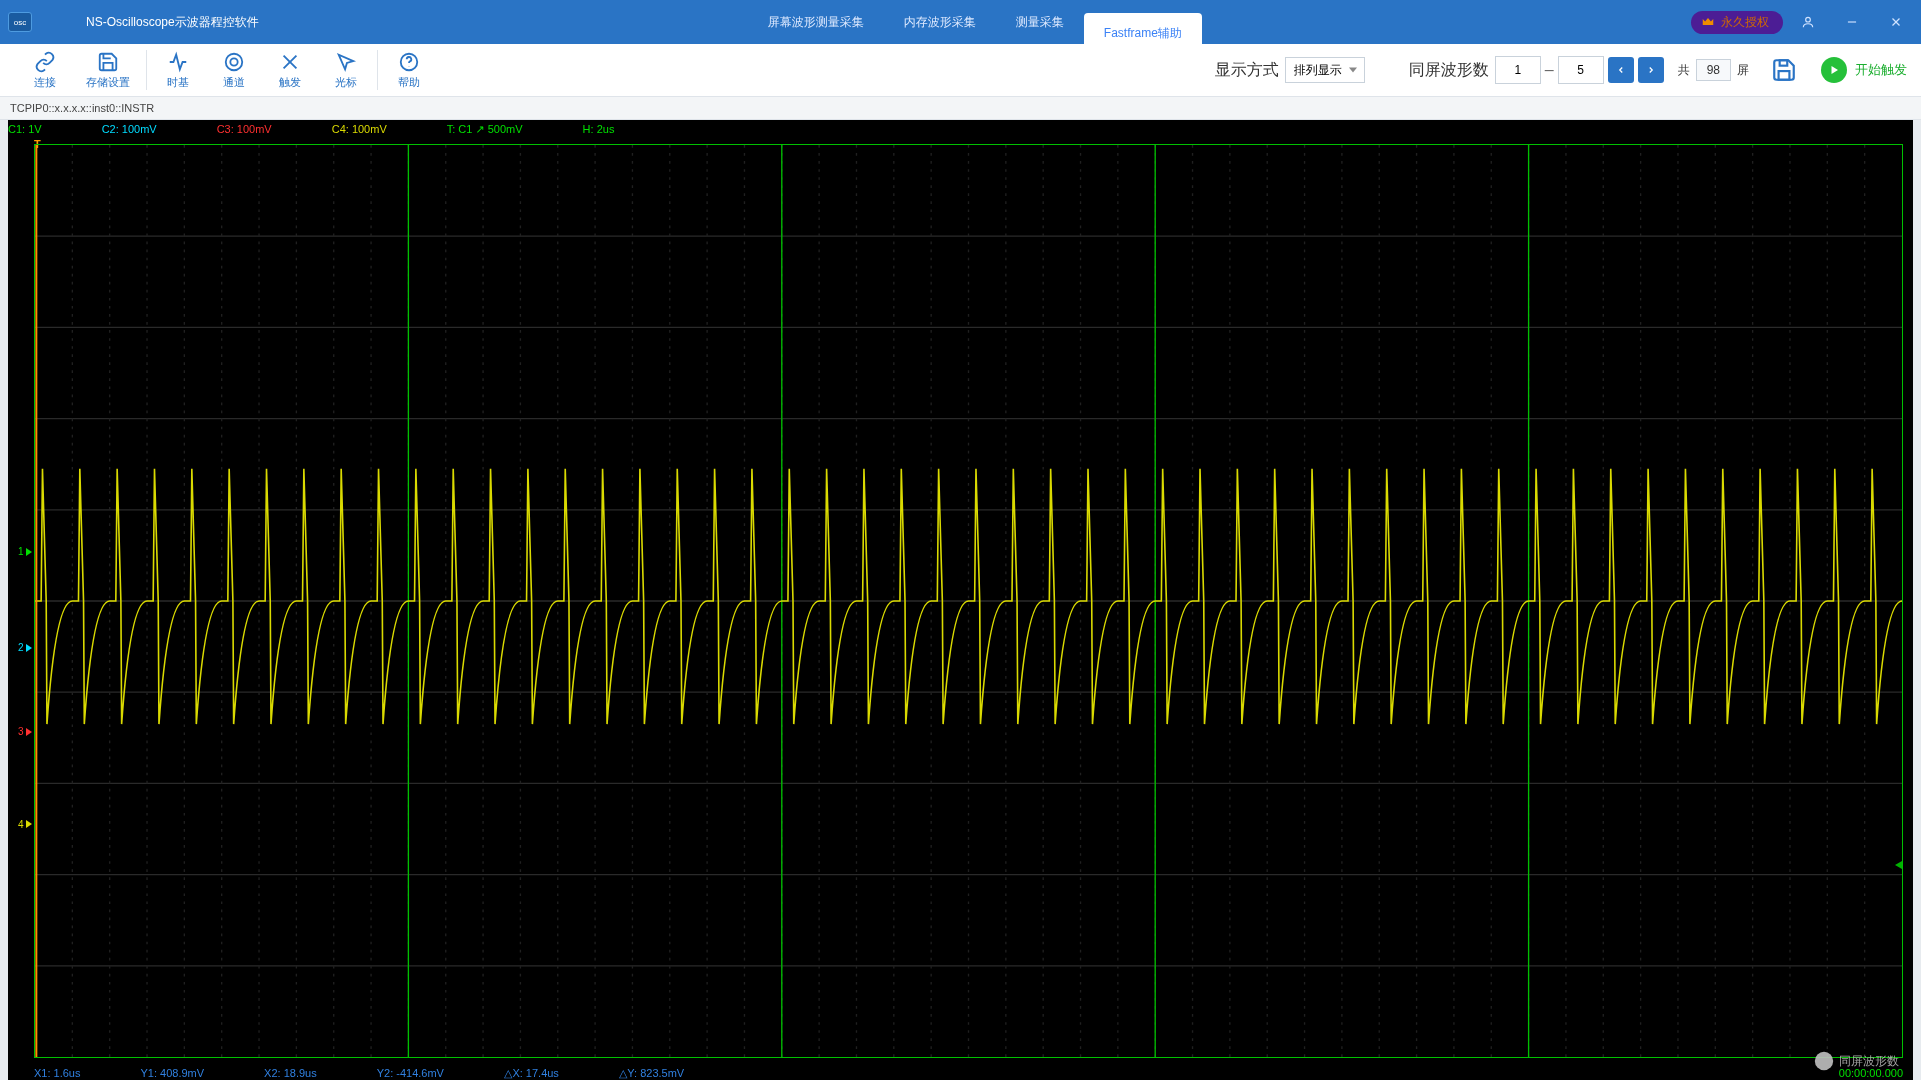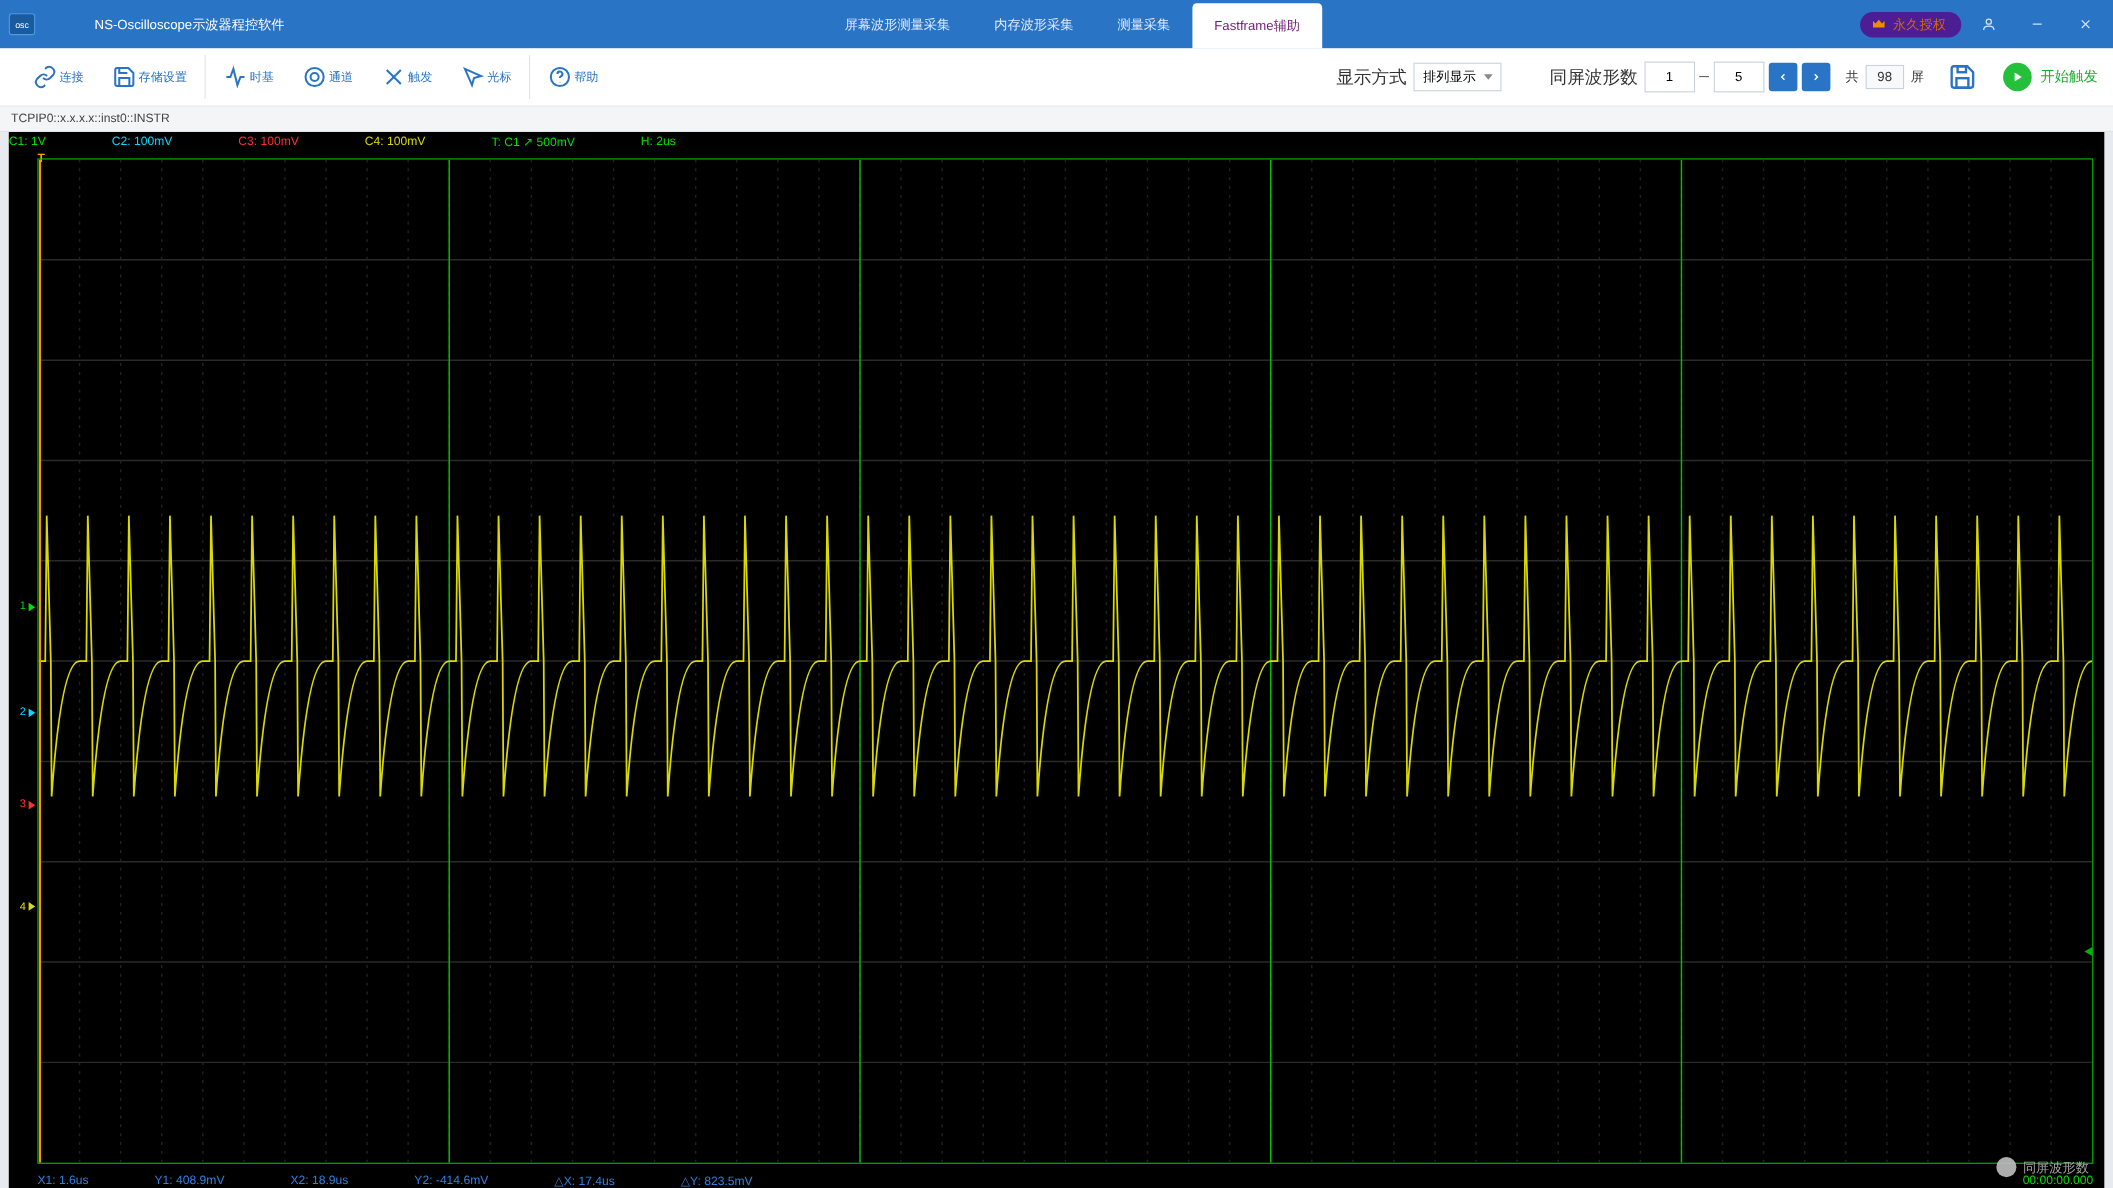--- a/index.html
+++ b/index.html
@@ -27,39 +27,39 @@
 
   
   .titlebar {
     height:44px; background:var(--titlebar-bg); color:var(--titlebar-fg);
     display:flex; align-items:center; font-size:12px;
   }
   .titlebar .app-icon { width:22px; height:18px; margin:0 6px 0 8px; background:#1a5ba0; border:1px solid #4e9be0; border-radius:3px; display:flex; align-items:center; justify-content:center; font-size:8px; color:#fff; }
   .titlebar .app-title { flex:0 0 auto;margin-left:48px; }
   .titlebar .tabs { flex:1; display:flex; justify-content:center; gap:0; height:100%; }
   .titlebar .tab { padding:0 20px; display:flex; align-items:center; cursor:pointer; color:#dfeaff; }
-  .titlebar .tab.active { background:#fff; color:#701a75; border-radius:4px 4px 0 0; margin-top:3px; height:calc(100% - 3px); }
+  .titlebar .tab.active { background:#fff; color:#3b82f6; border-radius:4px 4px 0 0; margin-top:13px; height:calc(100% - 3px); }
   .titlebar .right { display:flex; align-items:center; gap:6px; padding-right:6px; height:100%; }
   .titlebar .right .license-badge {
     background:#4c1d95; color:var(--badge-fg); font-size:12px; padding:3px 14px 3px 10px;
     border-radius:12px; display:flex; align-items:center; gap:6px;
   }
   .titlebar .right .license-badge svg { width:14px; height:14px; }
   .titlebar .winbtn { width:38px; height:100%; display:flex; align-items:center; justify-content:center; color:#cfe2ff; cursor:pointer; }
   .titlebar .winbtn svg { width:14px; height:14px; }
 
   
   .toolbar {
     height:52px; background:var(--toolbar-bg);
     display:flex; align-items:center; padding:0 14px; gap:0;
     border-bottom:1px solid var(--divider);
   }
   .tool-group { display:flex; align-items:center; gap:26px; padding:0 16px; height:100%; }
   .tool-divider { width:1px; height:40px; background:var(--divider); }
-  .tool-btn { display:flex; flex-direction:row; align-items:center; justify-content:center; gap:2px; cursor:pointer; color:var(--toolbar-fg); font-size:11px; min-width:30px; }
+  .tool-btn { display:flex; flex-direction:column; align-items:center; justify-content:center; gap:2px; cursor:pointer; color:var(--toolbar-fg); font-size:11px; min-width:30px; }
   .tool-btn svg { width:22px; height:22px; }
   .toolbar .spacer { flex:1; }
   .toolbar .ctrl-label { font-size:16px; color:#333; margin-right:6px; }
   .toolbar select.ctrl-select { height:26px; border:1px solid #c9d2db; font-size:12px; padding:0 22px 0 8px; background:#fff; appearance:none; }
   .select-wrap { position:relative; display:inline-flex; align-items:center; }
   .select-wrap::after { content:""; position:absolute; right:8px; top:50%; width:0; height:0; border-left:4px solid transparent; border-right:4px solid transparent; border-top:5px solid #888; transform:translateY(-50%); pointer-events:none; }
   .toolbar input.ctrl-number { width:40px; height:24px; border:1px solid #c9d2db; text-align:center; font-size:12px; }
   .toolbar .range-sep { margin:0 4px; color:#666; }
   .toolbar .page-btn { width:26px; height:26px; display:inline-flex; align-items:center; justify-content:center; background:var(--btn-blue); color:#fff; border-radius:3px; cursor:pointer; margin-left:4px; }
   .toolbar .page-btn svg { width:10px; height:10px; }

